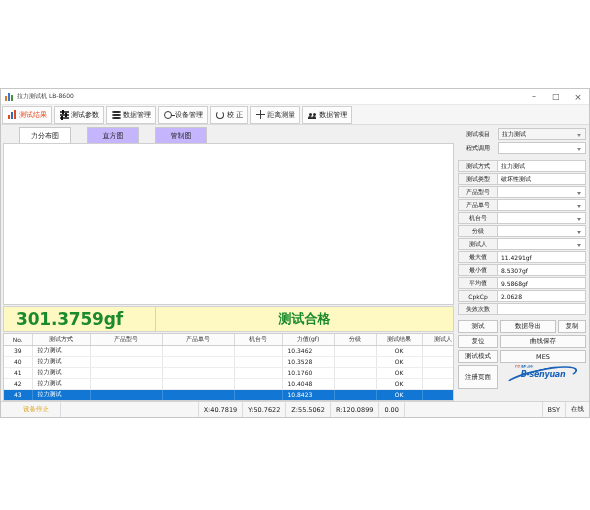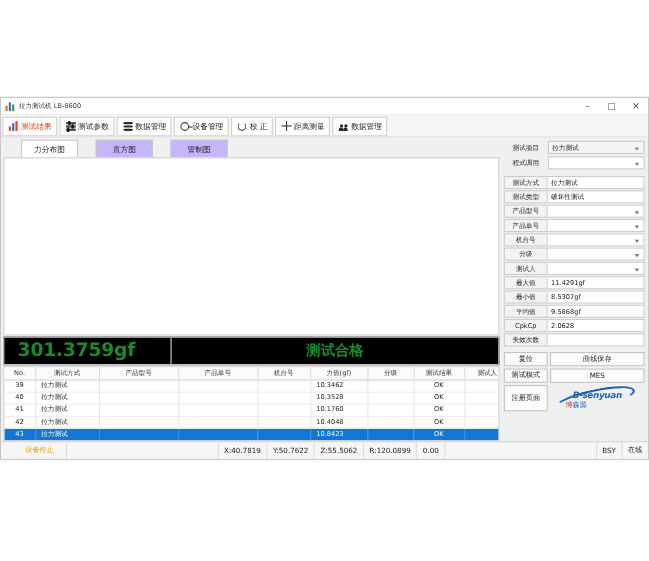--- a/index.html
+++ b/index.html
@@ -103,21 +103,21 @@
   .tab.active { background: #ffffff; }
 
   .chart-area {
     flex: 1 1 auto; background: #ffffff; border: 1px solid #cfcfcf;
     margin-right: 2px; min-height: 0;
   }
 
   
   .readout {
     flex: 0 0 26px; display: flex; margin-right: 2px; margin-top: 1px;
-    border: 1px solid #d2d2d2; background: #000000; justify-content: flex-end;
+    border: 1px solid #d2d2d2; background: #fef9c3; justify-content: flex-end;
   }
   .ro-force {
     flex: 0 0 152px; display: flex; align-items: center; padding-left: 12px;
     font-size: 17px; color: #1a8a2e; font-weight: bold;
     border-right: 1px solid #d2d2d2; letter-spacing: -0.2px;
   }
   .ro-verdict {
     flex: 1 1 auto; display: flex; align-items: center; justify-content: center;
     font-size: 13px; color: #1a8a2e; font-weight: bold;
   }
@@ -188,21 +188,21 @@
   }
   .logo-swoosh {
     position: absolute; left: 4px; top: 4px; width: 74px; height: 17px;
     border: 2px solid #1a63b8; border-radius: 50%;
     border-left-color: transparent; border-bottom-color: transparent;
     transform: rotate(-12deg);
   }
   .logo-en { font-size: 8px; font-weight: bold; color: #1a63b8;
              font-style: italic; position: relative; z-index: 2;
              transform: translateY(-3px); letter-spacing: -0.3px; }
-  .logo-cn { position: absolute; bottom: 1px; left: 14px; font-size: 6.5px;
+  .logo-cn { position: absolute; bottom: 19px; left: 14px; font-size: 6.5px;
              color: #1a63b8; z-index: 2; }
   .logo-cn span { color: #c0392b; }
 
   
   .status {
     flex: 0 0 16px; display: flex; align-items: stretch;
     background: #f6f6f6; border-top: 1px solid #d4d4d4;
   }
   .st-cell {
     display: flex; align-items: center; justify-content: center;
@@ -463,20 +463,25 @@
             <div class="r-val">2.0628</div>
           </div>
           <div class="r-row">
             <div class="r-lab">失效次数</div>
             <div class="r-val"></div>
           </div>
         </div>
 
       <div class="actions">
         <div class="arow">
+          <div class="abtn w1">测试</div>
+          <div class="abtn w2">数据导出</div>
+          <div class="abtn w3">复制</div>
+        </div>
+        <div class="arow">
           <div class="abtn w1">复位</div>
           <div class="abtn w2">曲线保存</div>
         </div>
         <div class="arow">
           <div class="abtn w1">测试模式</div>
           <div class="abtn w2">MES</div>
         </div>
         <div class="arow" style="height:24px">
           <div class="abtn w1">注册页面</div>
           <div class="logo-cell">

